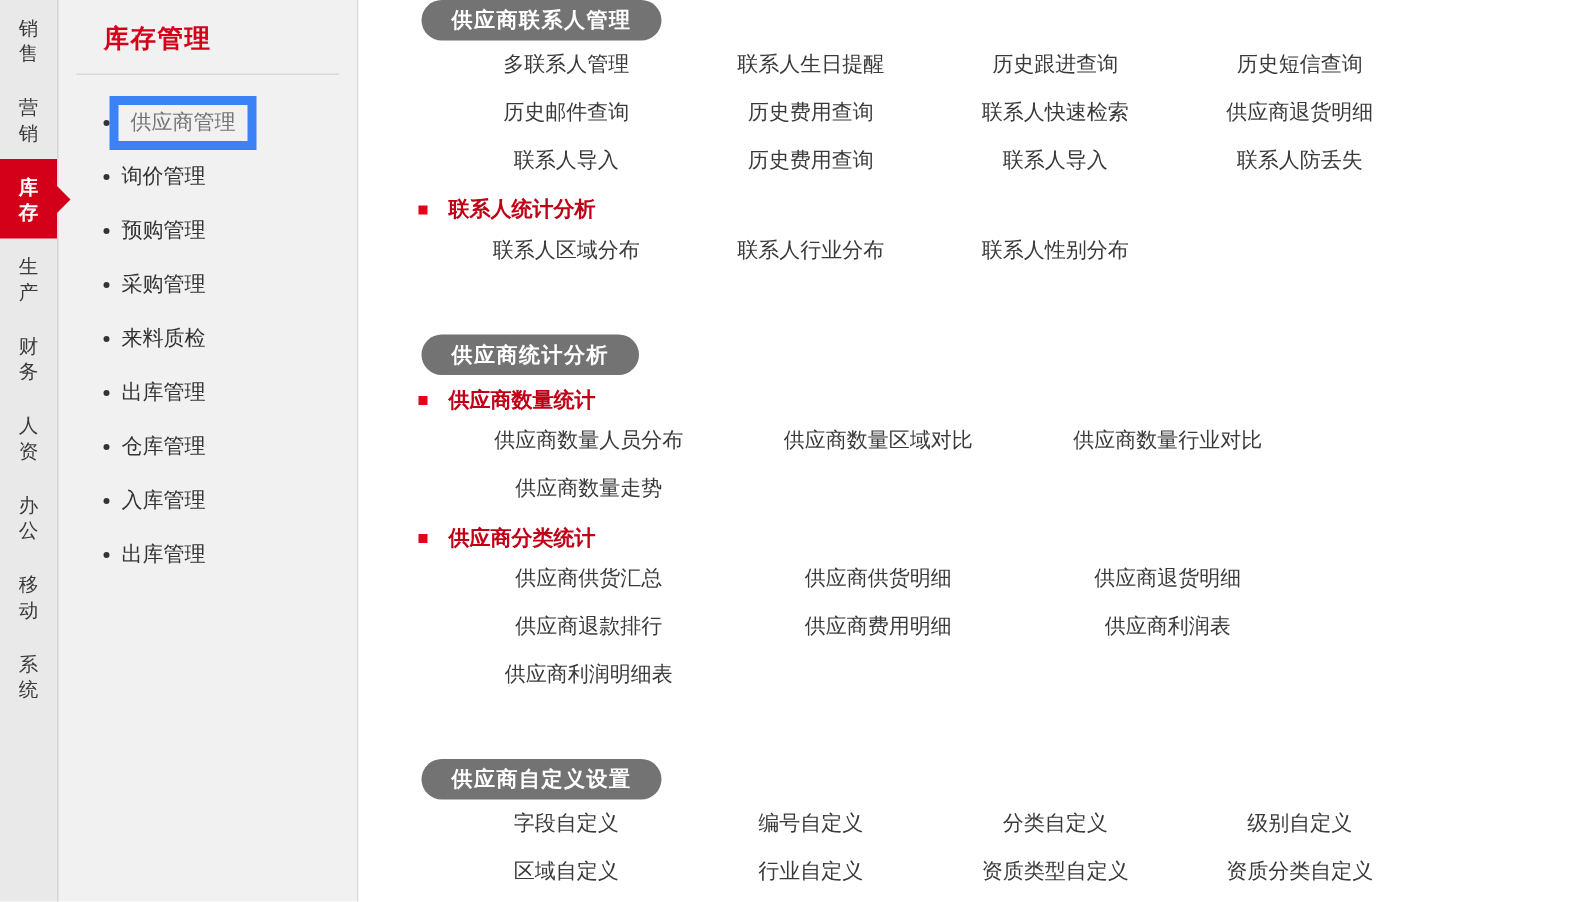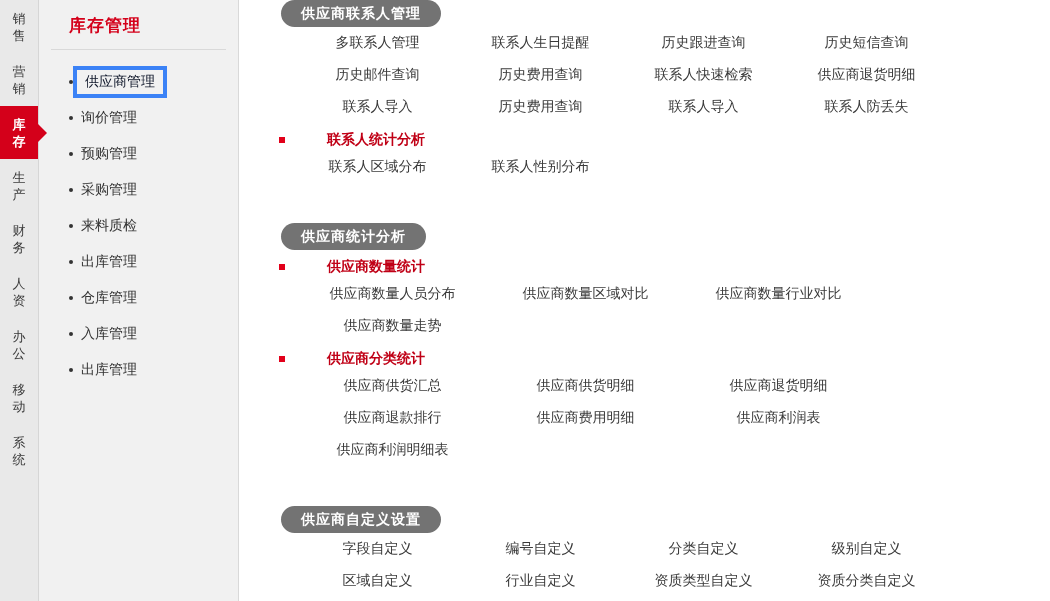--- a/index.html
+++ b/index.html
@@ -114,22 +114,22 @@
     background: #333;
     position: absolute;
     left: 30px;
     top: 50%;
     margin-top: -2px;
   }
   .subnav-item .lbl {
     display: inline-block;
   }
   .subnav-item.selected .lbl {
-    border: 4px solid #3b82f6;
-    color: #0f172a;
+    border: 6px solid #3b82f6;
+    color: #737373;
     padding: 3px 8px;
     margin-left: -8px;
     background: #f1f1f1;
   }
 
   
   .content {
     flex: 1 1 auto;
     background: #ffffff;
     padding: 0 0 0 36px;
@@ -156,21 +156,20 @@
     padding-left: 6px;
   }
   .subhead {
     display: flex;
     align-items: center;
     font-size: 14px;
     font-weight: bold;
     color: #c00016;
     margin: 8px 0 2px 0;
     padding-left: 4px;
-    gap: 28px;
   }
   .subhead .sq {
     width: 6px;
     height: 6px;
     background: #e2001a;
     margin-right: 14px;
     display: inline-block;
   }
   .subhead .sq-text {
     display: inline-block;
@@ -298,20 +297,21 @@
         <div class="cell">历史费用查询</div>
         <div class="cell">联系人导入</div>
         <div class="cell">联系人防丢失</div>
       </div>
       <div class="subhead">
         <span class="sq"></span>
         <span class="sq-text">联系人统计分析</span>
       </div>
       <div class="rowgrid">
         <div class="cell">联系人区域分布</div>
+        <div class="cell">联系人行业分布</div>
         <div class="cell">联系人性别分布</div>
       </div>
     </div>
 
     <div class="spacer-lg"></div>
 
     <div class="group">
       <div class="pill-wrap">
         <span class="pill">供应商统计分析</span>
       </div>

